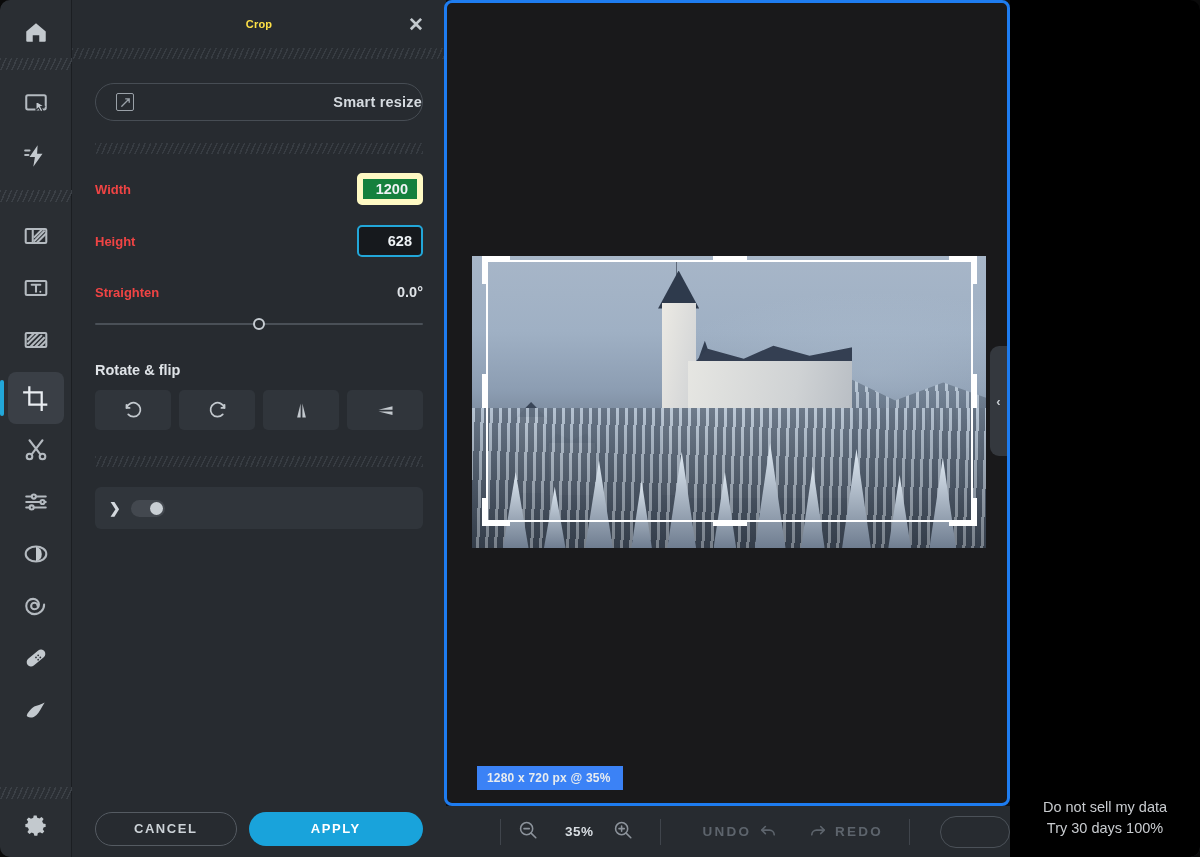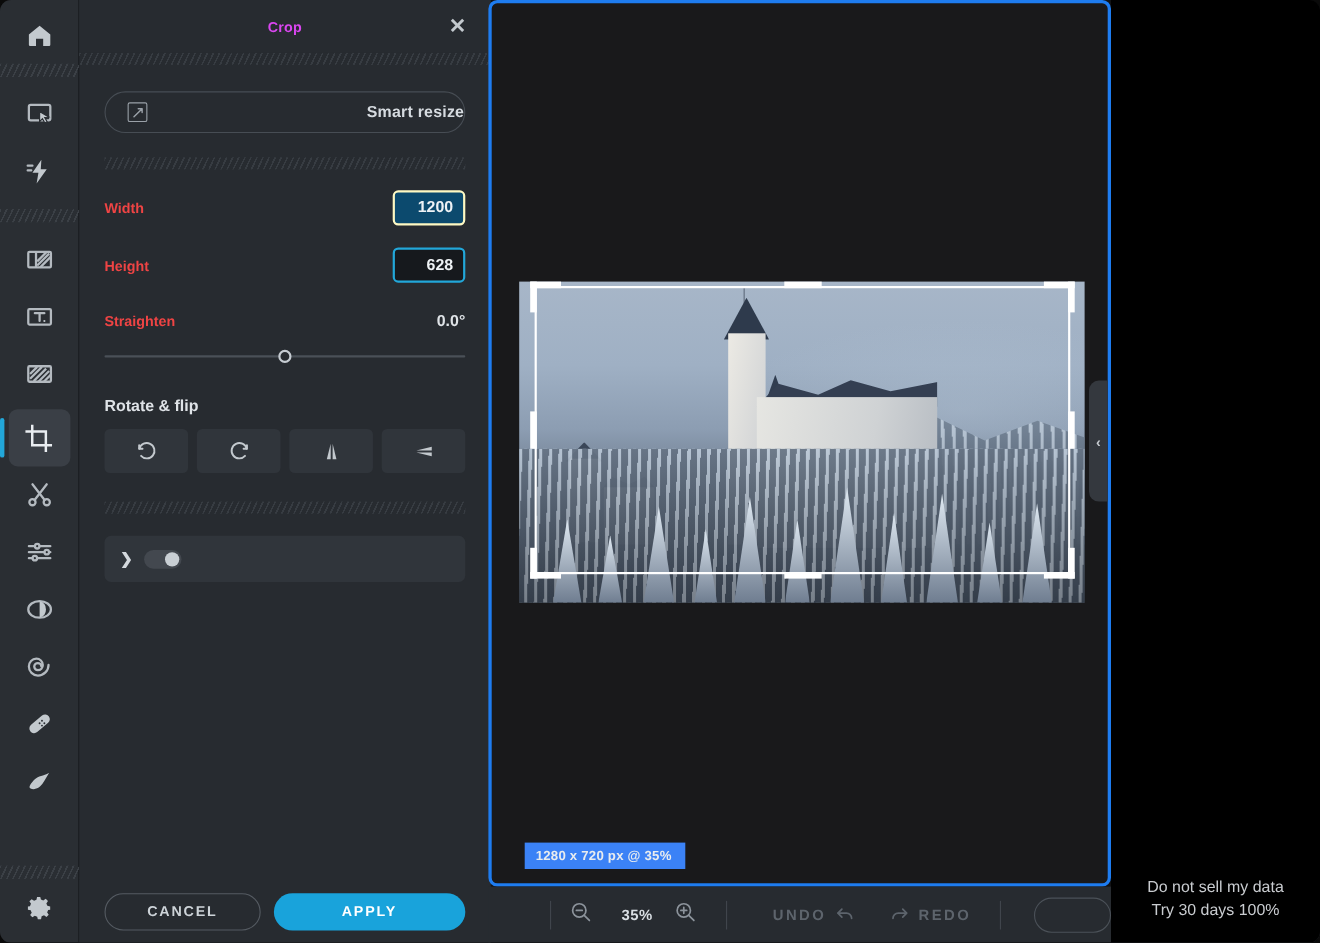--- a/index.html
+++ b/index.html
@@ -55,21 +55,21 @@
     background: #272b30;
     display: flex; flex-direction: column;
   }
   #panel-head {
     position: relative;
     height: 48px; flex: 0 0 auto;
     display: flex; align-items: center; justify-content: center;
     background: #272b30;
   }
   #panel-title {
-    color: #d946ef; font-size: 13px; font-weight: bold; letter-spacing: .2px;
+    color: #fde047; font-size: 11px; font-weight: bold; letter-spacing: .2px;
   }
   #panel-close {
     position: absolute; right: 18px; top: 50%; transform: translateY(-50%);
     width: 24px; height: 24px; cursor: pointer;
     display: flex; align-items: center; justify-content: center;
     color: #c3c9ce; font-size: 19px; font-weight: bold; line-height: 1;
   }
   .hatch {
     height: 11px; flex: 0 0 auto;
     background-image: repeating-linear-gradient(115deg, #373c42 0 1.4px, transparent 1.4px 5px);
@@ -95,22 +95,22 @@
     color: #d6dbe0; font-size: 14.5px; font-weight: bold; letter-spacing: .2px;
   }
 
   .field-row {
     display: flex; align-items: center; justify-content: space-between;
     height: 34px; margin-top: 18px;
   }
   .field-label { color: #ef4444; font-size: 13px; font-weight: bold; }
   .num-input {
     width: 66px; height: 32px;
-    background: #0c4a6e;
-    border: 2px solid #fef9c3; border-radius: 5px;
+    background: #15803d;
+    border: 6px solid #fef9c3; border-radius: 5px;
     color: #eef2f5; font-size: 14.5px; font-weight: bold;
     text-align: right; padding-right: 9px;
     font-family: "Liberation Sans", sans-serif;
   }
   .num-input.focused { border: 2px solid #22a7d9; background:#16191d; }
 
   .straighten-row {
     display: flex; align-items: baseline; justify-content: space-between;
     margin-top: 26px;
   }

